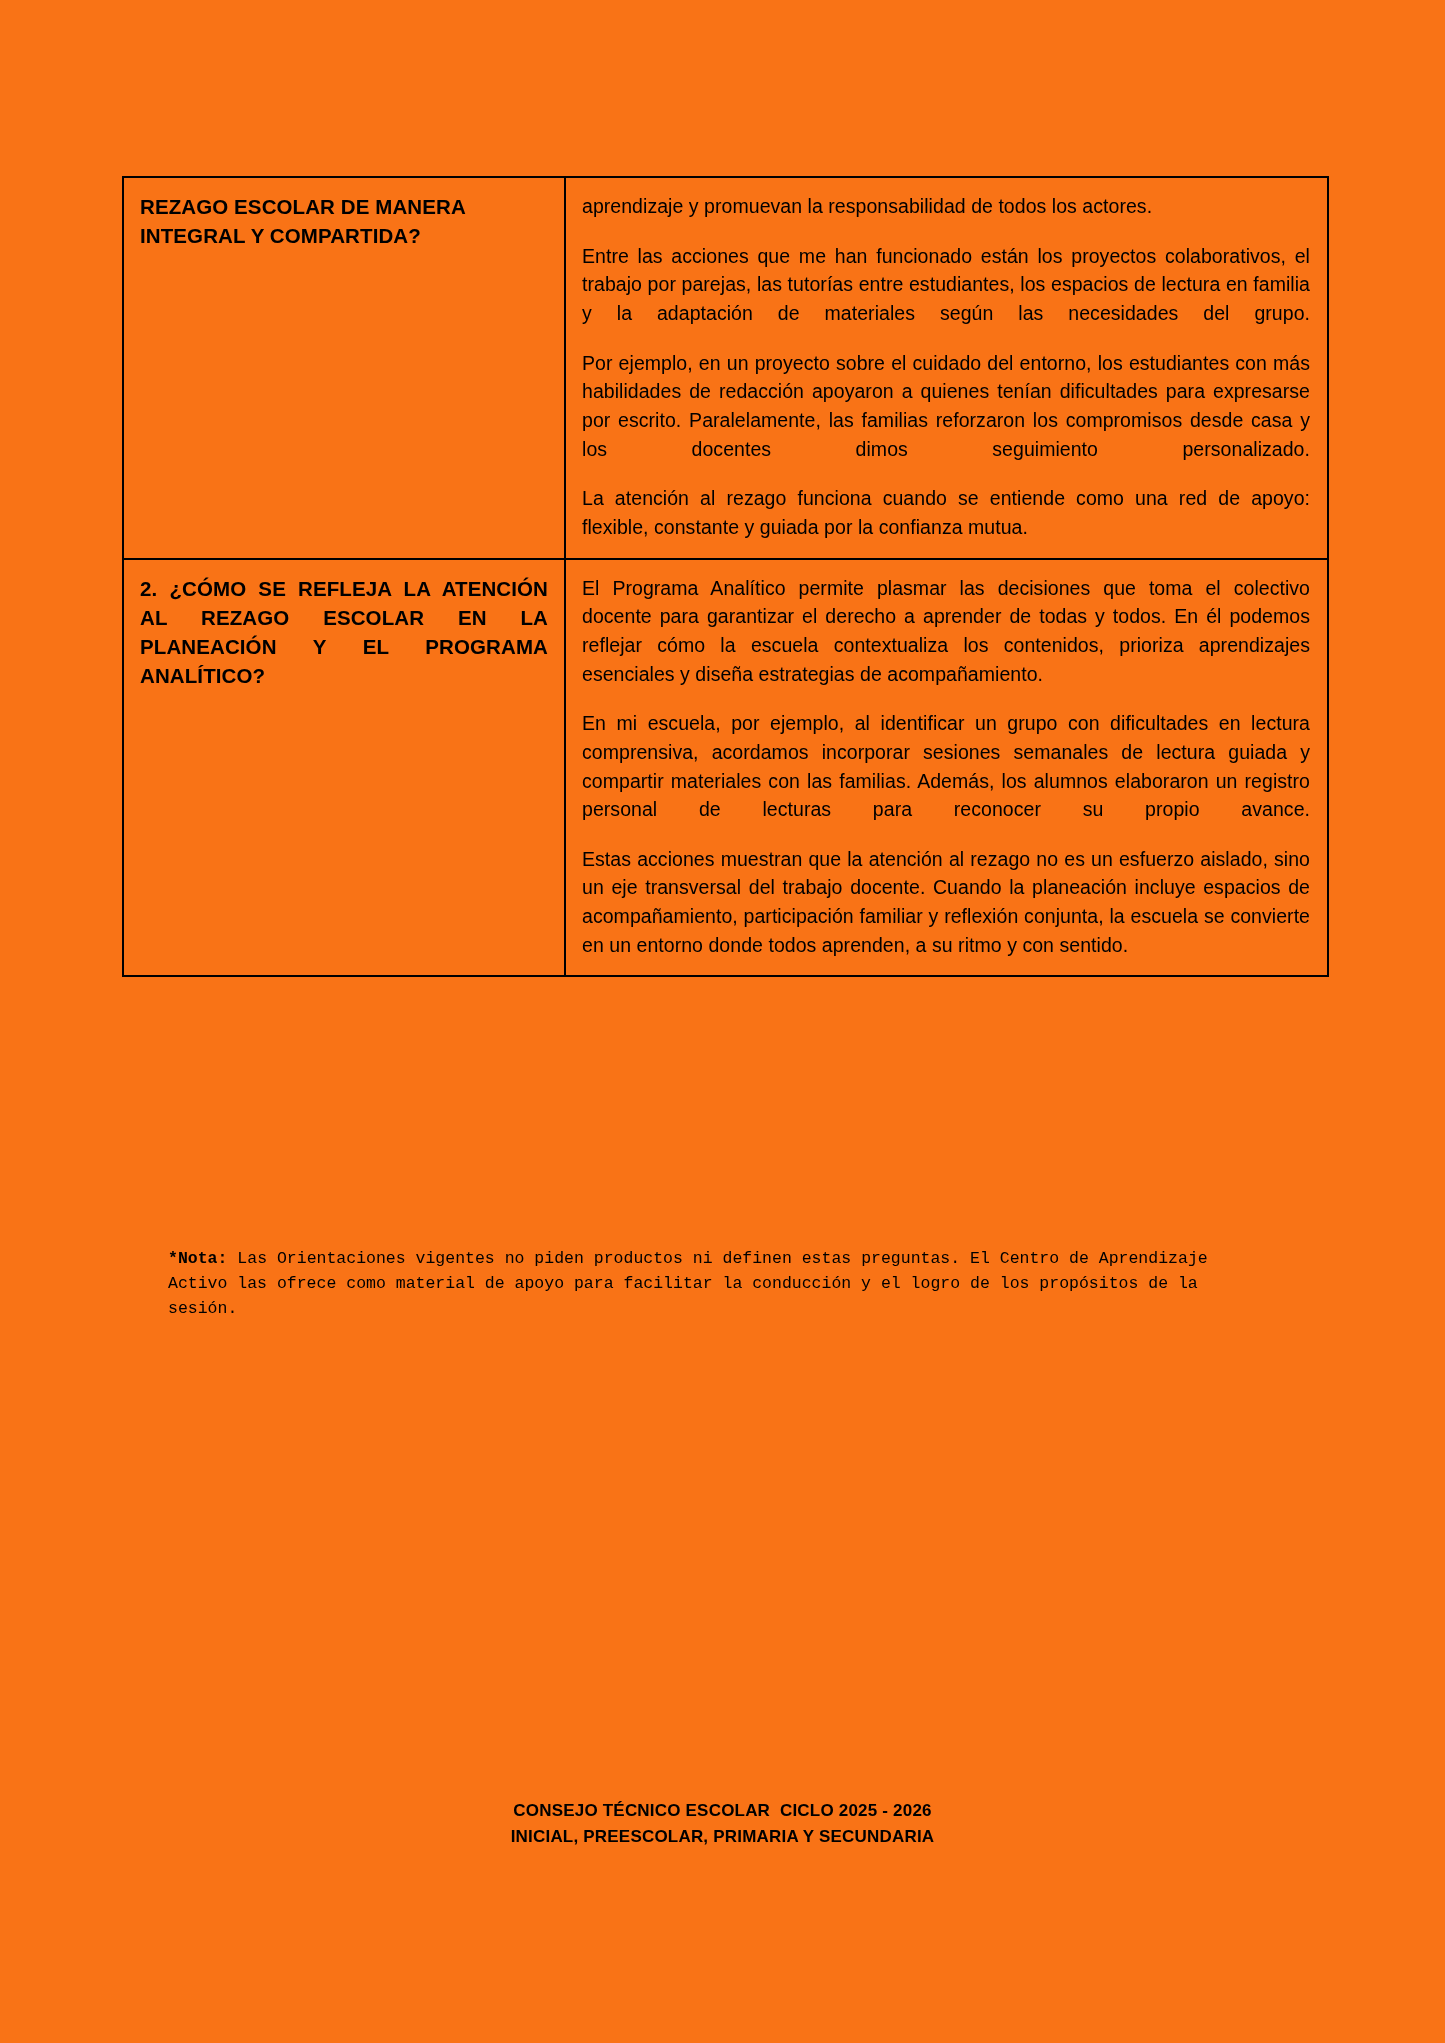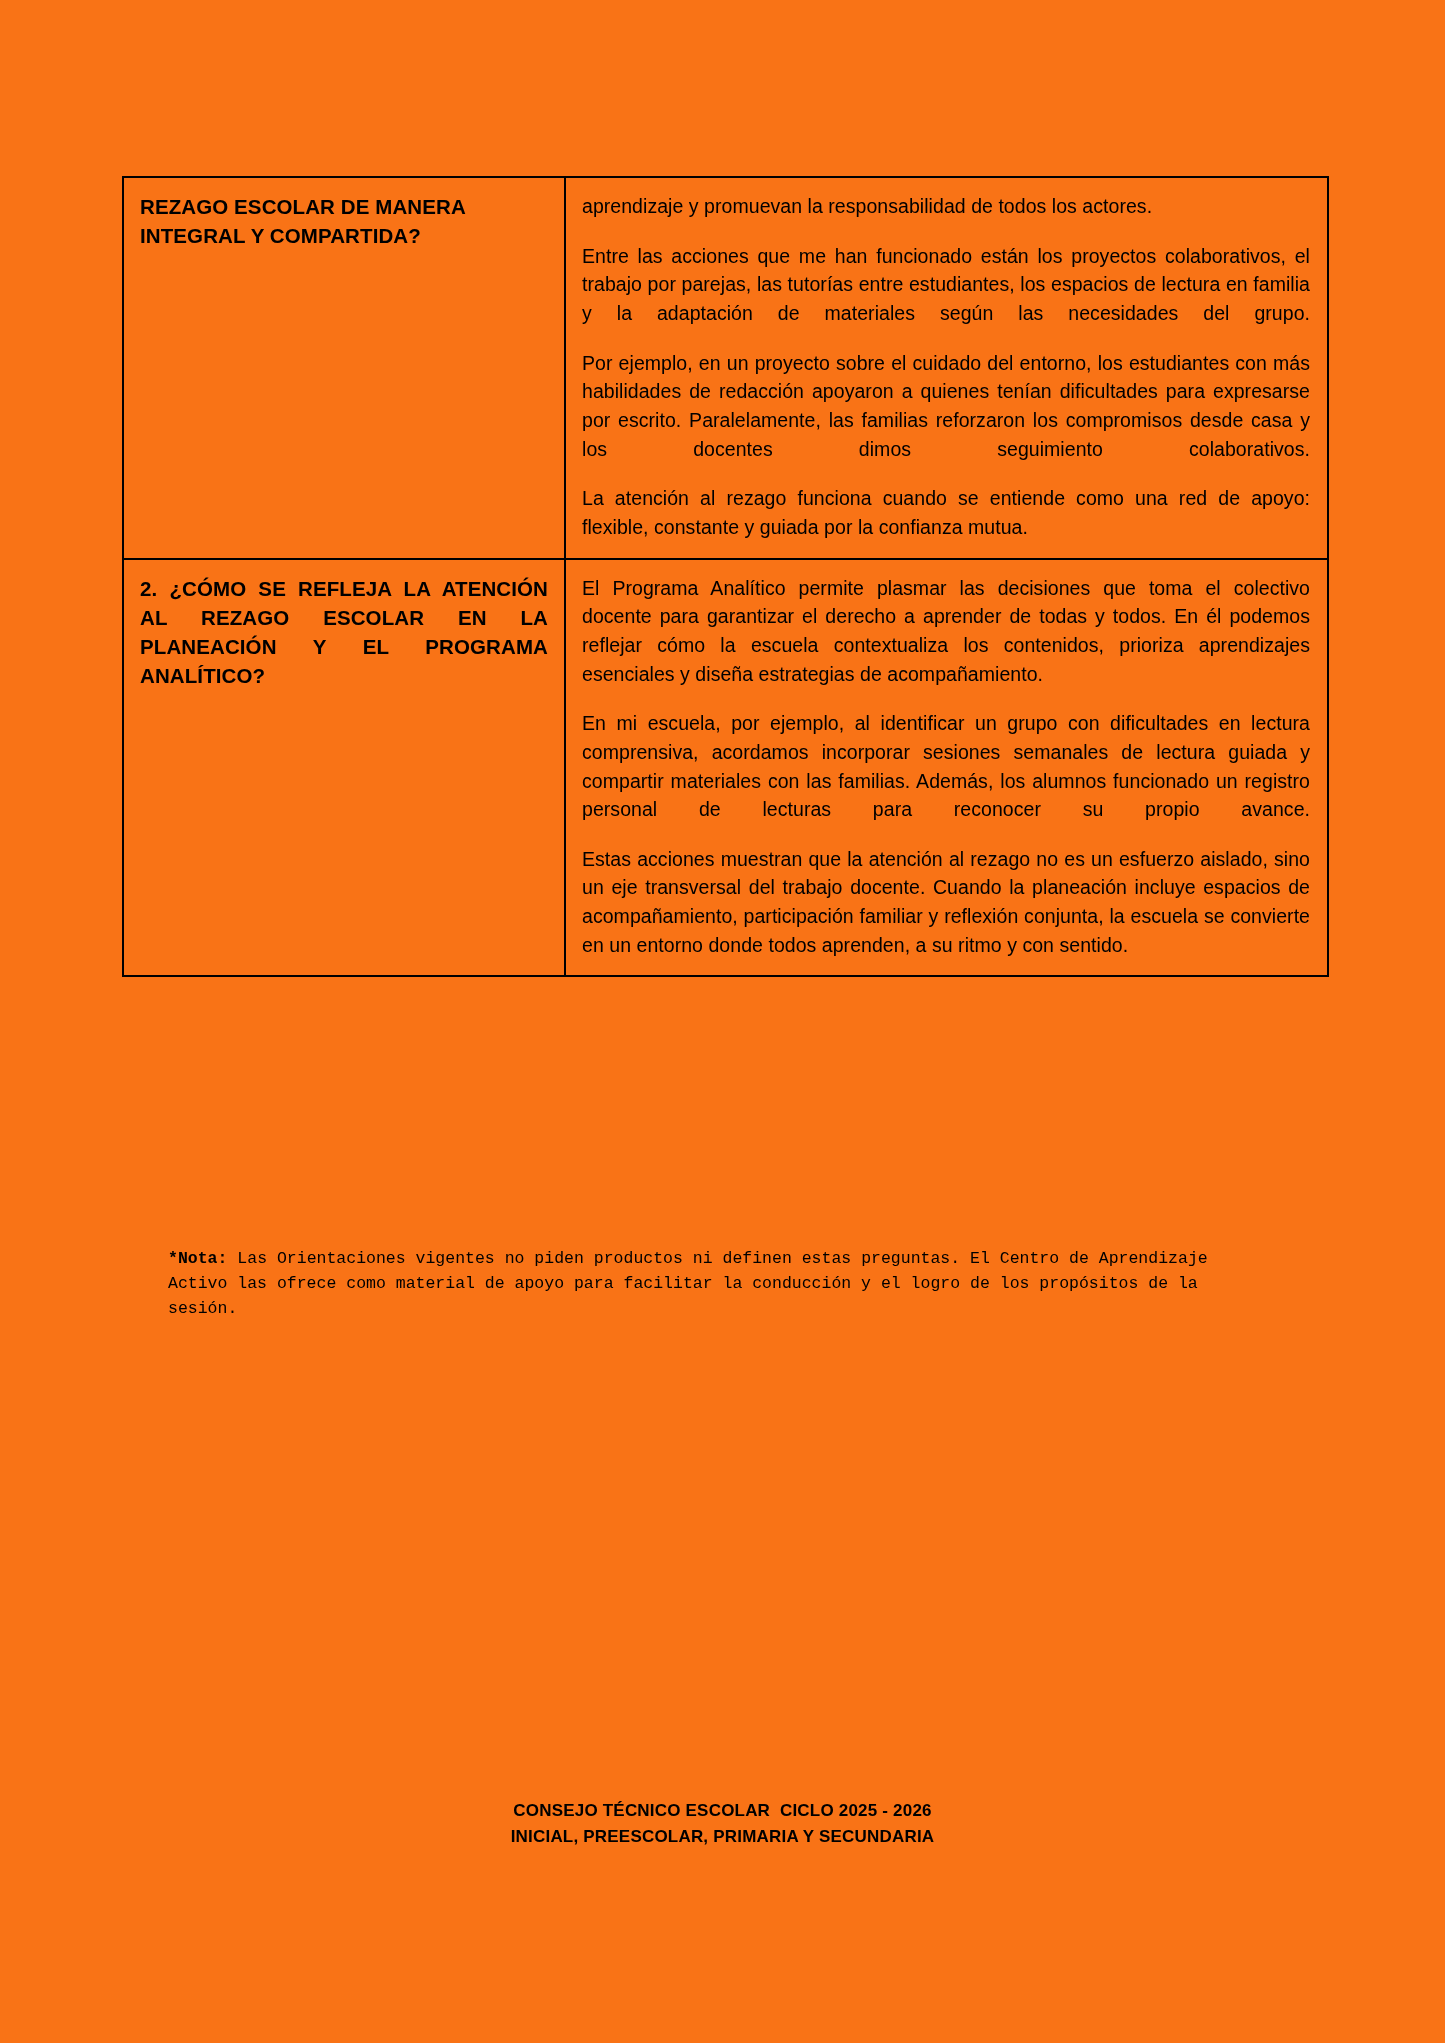--- a/index.html
+++ b/index.html
@@ -122,36 +122,36 @@
         <td class="col-q">
           <div class="qcell">
             <p class="qtext"><span>REZAGO ESCOLAR DE MANERA</span><br><span>INTEGRAL Y COMPARTIDA?</span></p>
             <div class="qcell-spacer"></div>
           </div>
         </td>
         <td class="col-a">
           <div class="acell">
             <p class="para last-natural">aprendizaje y promuevan la responsabilidad de todos los actores.</p>
             <p class="para">Entre las acciones que me han funcionado están los proyectos colaborativos, el trabajo por parejas, las tutorías entre estudiantes, los espacios de lectura en familia y la adaptación de materiales según las necesidades del grupo.</p>
-            <p class="para">Por ejemplo, en un proyecto sobre el cuidado del entorno, los estudiantes con más habilidades de redacción apoyaron a quienes tenían dificultades para expresarse por escrito. Paralelamente, las familias reforzaron los compromisos desde casa y los docentes dimos seguimiento colaborativos.</p>
+            <p class="para">Por ejemplo, en un proyecto sobre el cuidado del entorno, los estudiantes con más habilidades de redacción apoyaron a quienes tenían dificultades para expresarse por escrito. Paralelamente, las familias reforzaron los compromisos desde casa y los docentes dimos seguimiento personalizado.</p>
             <p class="para last-natural">La atención al rezago funciona cuando se entiende como una red de apoyo: flexible, constante y guiada por la confianza mutua.</p>
           </div>
         </td>
       </tr>
 
       <tr>
         <td class="col-q">
           <div class="qcell">
             <p class="qtext qtext-j">2. ¿CÓMO SE REFLEJA LA ATENCIÓN AL REZAGO ESCOLAR EN LA PLANEACIÓN Y EL PROGRAMA ANALÍTICO?</p>
           </div>
         </td>
         <td class="col-a">
           <div class="acell">
             <p class="para last-natural">El Programa Analítico permite plasmar las decisiones que toma el colectivo docente para garantizar el derecho a aprender de todas y todos. En él podemos reflejar cómo la escuela contextualiza los contenidos, prioriza aprendizajes esenciales y diseña estrategias de acompañamiento.</p>
-            <p class="para">En mi escuela, por ejemplo, al identificar un grupo con dificultades en lectura comprensiva, acordamos incorporar sesiones semanales de lectura guiada y compartir materiales con las familias. Además, los alumnos funcionado un registro personal de lecturas para reconocer su propio avance.</p>
+            <p class="para">En mi escuela, por ejemplo, al identificar un grupo con dificultades en lectura comprensiva, acordamos incorporar sesiones semanales de lectura guiada y compartir materiales con las familias. Además, los alumnos elaboraron un registro personal de lecturas para reconocer su propio avance.</p>
             <p class="para last-natural">Estas acciones muestran que la atención al rezago no es un esfuerzo aislado, sino un eje transversal del trabajo docente. Cuando la planeación incluye espacios de acompañamiento, participación familiar y reflexión conjunta, la escuela se convierte en un entorno donde todos aprenden, a su ritmo y con sentido.</p>
           </div>
         </td>
       </tr>
     </tbody>
   </table>
 
   <div class="footnote"><b>*Nota:</b><span> Las Orientaciones vigentes no piden productos ni definen estas preguntas. El Centro de Aprendizaje Activo las ofrece como material de apoyo para facilitar la conducción y el logro de los propósitos de la sesión.</span></div>
 
   <div class="footer">

